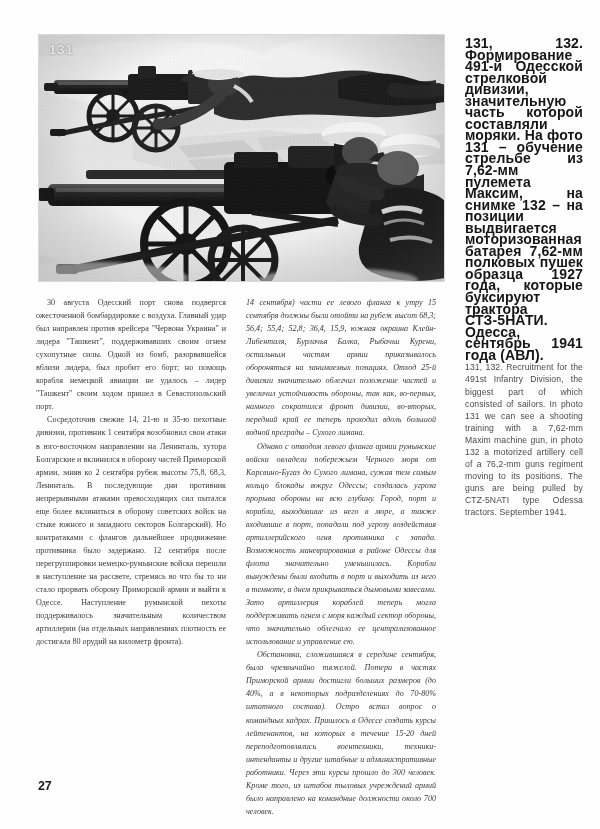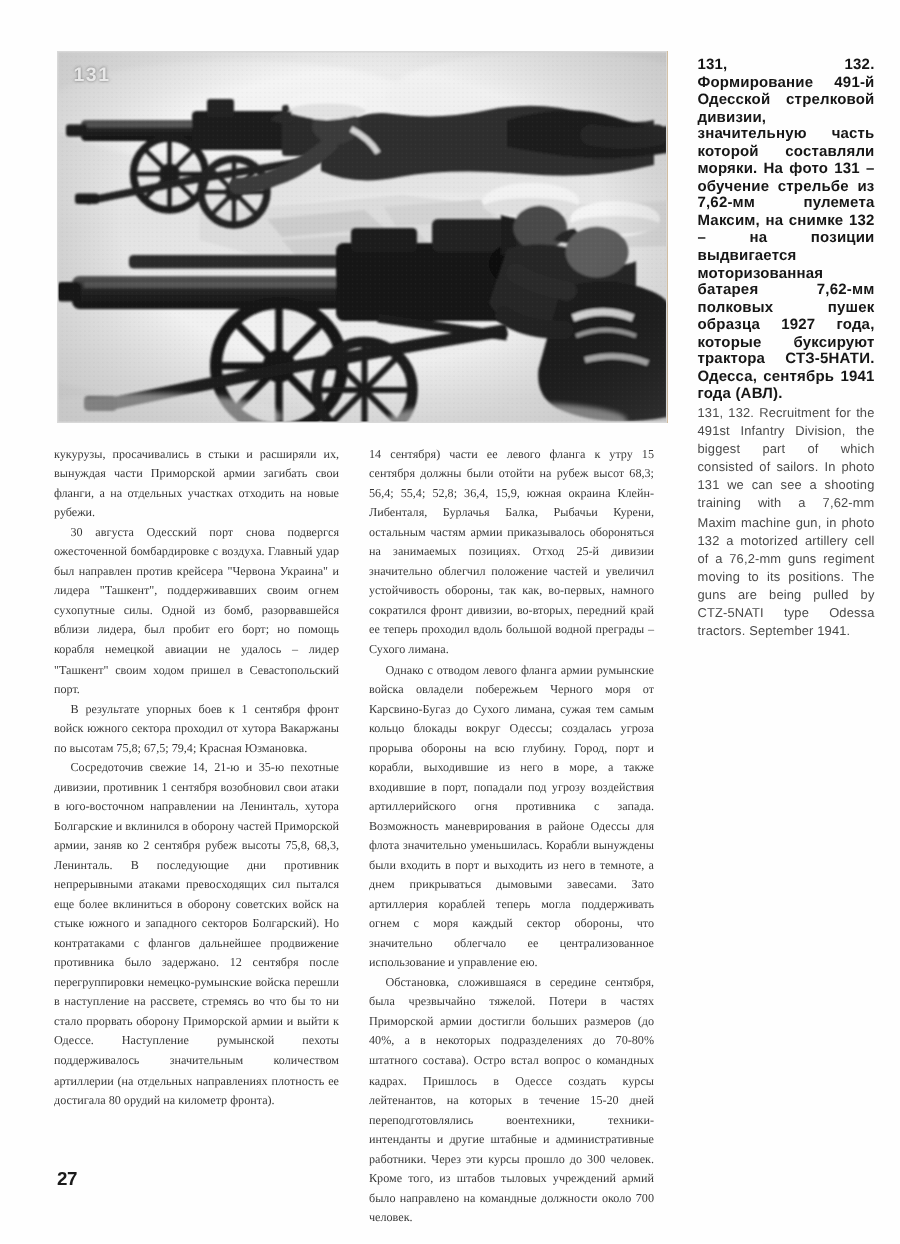--- a/index.html
+++ b/index.html
@@ -56,35 +56,35 @@
     width: 190px;
     font-size: 8.1px;
     line-height: 13.05px;
     text-align: justify;
     color: #2a2a2a;
     font-family: "Liberation Serif", serif;
     filter: blur(0.26px);
     opacity: .93;
   }
   .col-left  { left: 36px; }
-  .col-mid   { left: 246px; }
+  .col-mid   { left: 246px; font-style: italic; }
   .col p { margin: 0; }
   .col p.ind { text-indent: 11px; }
 
   
   .capcol {
     position: absolute;
     left: 465px;
     top: 38px;
     width: 118px;
   }
   .cap-ru {
     font-family: "Liberation Sans", sans-serif;
     font-weight: bold;
-    font-size: 10px;
+    font-size: 14px;
     line-height: 11.55px;
     text-align: justify;
     color: #161616;
     letter-spacing: .12px;
   }
   .cap-en {
     font-family: "Liberation Sans", sans-serif;
     font-weight: normal;
     font-size: 8.6px;
     line-height: 12.1px;
@@ -270,23 +270,21 @@
       </g>
 
       <rect width="407" height="248" fill="url(#grain)"></rect>
       <rect width="407" height="248" fill="url(#vig)"></rect>
     </svg>
     <div class="photo-num">131</div>
     <div class="photo-frame"></div>
   </div>
 
   <div class="col col-left">
-    <p>кукурузы, просачивались в стыки и расширяли их, вынуждая части Приморской армии загибать свои фланги, а на отдельных участках отходить на новые рубежи.</p>
     <p class="ind">30 августа Одесский порт снова подвергся ожесточенной бомбардировке с воздуха. Главный удар был направлен против крейсера "Червона Украина" и лидера "Ташкент", поддерживавших своим огнем сухопутные силы. Одной из бомб, разорвавшейся вблизи лидера, был пробит его борт; но помощь корабля немецкой авиации не удалось – лидер "Ташкент" своим ходом пришел в Севастопольский порт.</p>
-    <p class="ind">В результате упорных боев к 1 сентября фронт войск южного сектора проходил от хутора Вакаржаны по высотам 75,8; 67,5; 79,4; Красная Юзмановка.</p>
     <p class="ind">Сосредоточив свежие 14, 21-ю и 35-ю пехотные дивизии, противник 1 сентября возобновил свои атаки в юго-восточном направлении на Ленинталь, хутора Болгарские и вклинился в оборону частей Приморской армии, заняв ко 2 сентября рубеж высоты 75,8, 68,3, Ленинталь. В последующие дни противник непрерывными атаками превосходящих сил пытался еще более вклиниться в оборону советских войск на стыке южного и западного секторов Болгарский). Но контратаками с флангов дальнейшее продвижение противника было задержано. 12 сентября после перегруппировки немецко-румынские войска перешли в наступление на рассвете, стремясь во что бы то ни стало прорвать оборону Приморской армии и выйти к Одессе. Наступление румынской пехоты поддерживалось значительным количеством артиллерии (на отдельных направлениях плотность ее достигала 80 орудий на километр фронта).</p>
   </div>
 
   <div class="col col-mid">
     <p>14 сентября) части ее левого фланга к утру 15 сентября должны были отойти на рубеж высот 68,3; 56,4; 55,4; 52,8; 36,4, 15,9, южная окраина Клейн-Либенталя, Бурлачья Балка, Рыбачьи Курени, остальным частям армии приказывалось обороняться на занимаемых позициях. Отход 25-й дивизии значительно облегчил положение частей и увеличил устойчивость обороны, так как, во-первых, намного сократился фронт дивизии, во-вторых, передний край ее теперь проходил вдоль большой водной преграды – Сухого лимана.</p>
     <p class="ind">Однако с отводом левого фланга армии румынские войска овладели побережьем Черного моря от Карсвино-Бугаз до Сухого лимана, сужая тем самым кольцо блокады вокруг Одессы; создалась угроза прорыва обороны на всю глубину. Город, порт и корабли, выходившие из него в море, а также входившие в порт, попадали под угрозу воздействия артиллерийского огня противника с запада. Возможность маневрирования в районе Одессы для флота значительно уменьшилась. Корабли вынуждены были входить в порт и выходить из него в темноте, а днем прикрываться дымовыми завесами. Зато артиллерия кораблей теперь могла поддерживать огнем с моря каждый сектор обороны, что значительно облегчало ее централизованное использование и управление ею.</p>
     <p class="ind">Обстановка, сложившаяся в середине сентября, была чрезвычайно тяжелой. Потери в частях Приморской армии достигли больших размеров (до 40%, а в некоторых подразделениях до 70-80% штатного состава). Остро встал вопрос о командных кадрах. Пришлось в Одессе создать курсы лейтенантов, на которых в течение 15-20 дней переподготовлялись воентехники, техники-интенданты и другие штабные и административные работники. Через эти курсы прошло до 300 человек. Кроме того, из штабов тыловых учреждений армий было направлено на командные должности около 700 человек.</p>
   </div>
 
   <div class="capcol">

